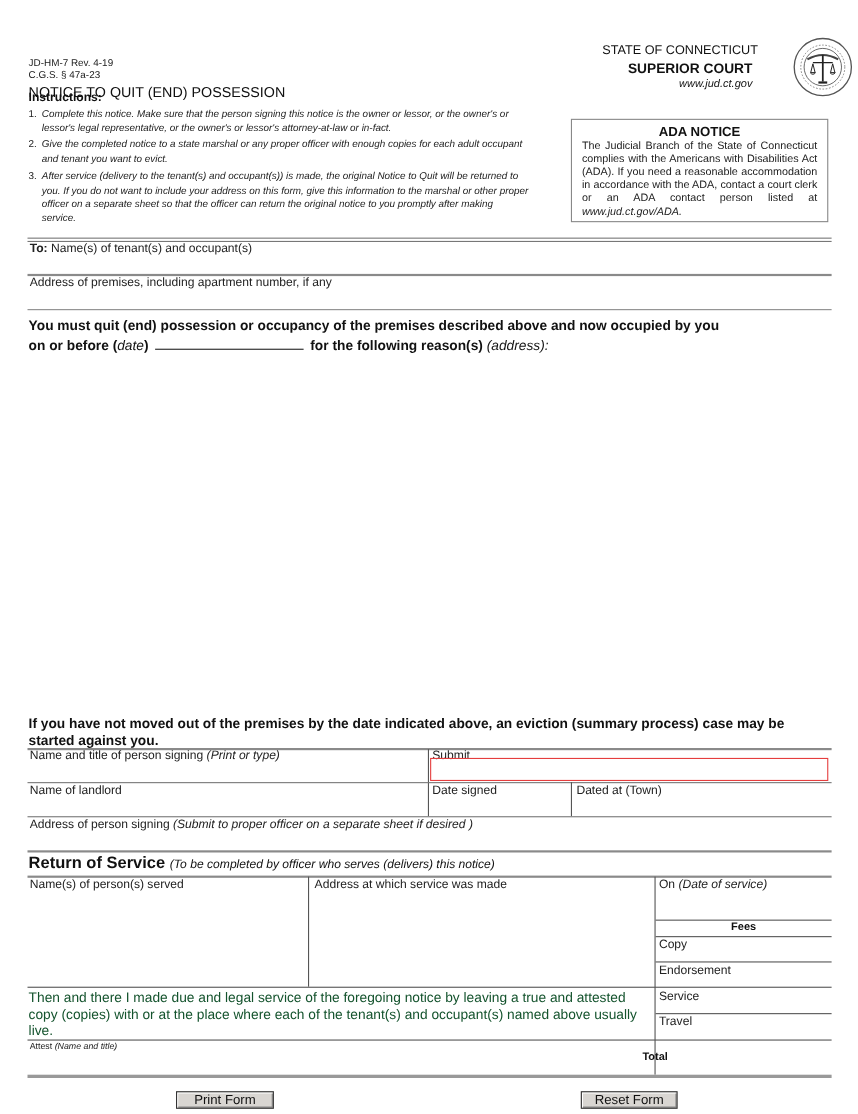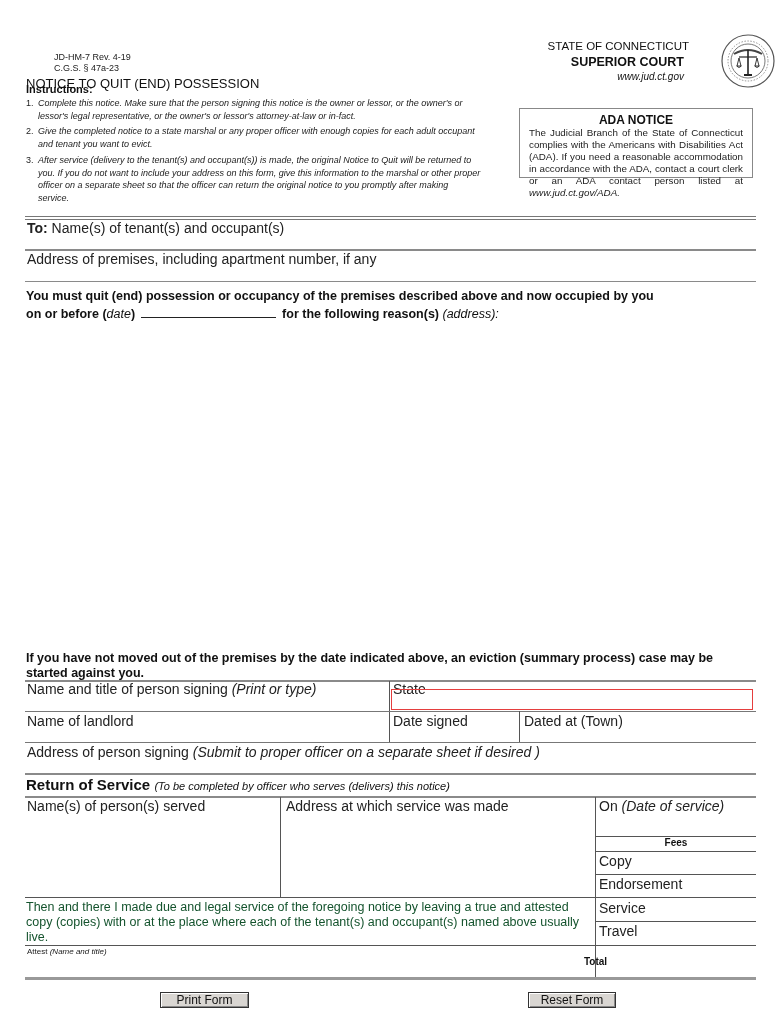--- a/index.html
+++ b/index.html
@@ -3,33 +3,33 @@
 <meta charset="utf-8">
 <style>
   html, body { margin: 0; padding: 0; background: #ffffff; }
   body { width: 780px; height: 1013px; position: relative; overflow: hidden;
          font-family: "Liberation Sans", sans-serif; color: #111; }
   .abs { position: absolute; }
   .hr { position: absolute; left: 25px; width: 731px; height: 0; border-top: 2px solid #8a8a8a; }
   .hr.thin { border-top: 1px solid #777; }
   .hr.dbl { border-top: 1px solid #777; height: 2px; border-bottom: 1px solid #777; }
   .vr { position: absolute; width: 0; border-left: 1px solid #555; }
-  .lbl { position: absolute; font-size: 14px; color: #222; white-space: nowrap; }
+  .lbl { position: absolute; font-size: 11px; color: #222; white-space: nowrap; }
   .lbl i { font-style: italic; }
   .title { left: 26px; top: 36px; font-size: 13px; font-weight: normal; margin-top: 40px; }
-  .meta { left: 26px; font-size: 9px; color: #222; margin-left: 28px; }
+  .meta { left: 26px; font-size: 9px; color: #222; }
   .instr-head { left: 26px; top: 83px; font-size: 11px; font-weight: bold; }
   .instr { left: 26px; width: 460px; font-size: 9px; font-style: italic; line-height: 12.5px; color: #222; }
   .instr .num { position: absolute; left: 0; font-style: normal; }
   .instr .txt { display: block; padding-left: 12px; }
   .state { right: 91px; top: 40px; font-size: 11.5px; text-align: right; }
   .court { right: 96px; top: 55px; font-size: 12.5px; font-weight: bold; text-align: right; }
   .web { right: 96px; top: 71px; font-size: 10px; font-style: italic; text-align: right; }
   .seal { left: 720px; top: 32px; width: 56px; height: 58px; }
-  .ada { left: 519px; top: 108px; width: 234px; height: 70px; border: 1px solid #888; box-sizing: border-box; padding: 5px 9px 0 9px; }
+  .ada { left: 519px; top: 108px; width: 234px; height: 94px; border: 1px solid #888; box-sizing: border-box; padding: 5px 9px 0 9px; }
   .ada-title { text-align: center; font-size: 12px; font-weight: bold; line-height: 13px; }
   .ada-body { font-size: 9.8px; line-height: 12px; text-align: justify; color: #222; }
   .ada-body i { font-style: italic; }
   .big { left: 26px; font-size: 12.5px; font-weight: bold; letter-spacing: 0; }
   .big i { font-weight: normal; font-style: italic; }
   .blank { display: inline-block; width: 135px; border-bottom: 1px solid #222; height: 11px; vertical-align: baseline; margin: 0 6px; }
   .sig-box { left: 391px; top: 689px; width: 362px; height: 21px; border: 1.5px solid #e53e3e; box-sizing: border-box; background: transparent; }
   .ros { left: 26px; top: 776px; font-size: 15px; font-weight: bold; }
   .ros i { font-size: 11px; font-weight: normal; font-style: italic; }
   .then { left: 26px; top: 900px; width: 560px; font-size: 12.5px; line-height: 15px; color: #14532d; }
@@ -96,21 +96,21 @@
 <div class="abs big" style="top:289px">You must quit (end) possession or occupancy of the premises described above and now occupied by you</div>
 <div class="abs big" style="top:306px"><span>on or before (</span><i style="font-weight:normal">date</i><span>)</span><span class="blank"></span><span>for the following reason(s) </span><i>(address):</i></div>
 <textarea class="field" style="left: 26px; top: 325px; width: 728px; height: 318px; resize: none;"></textarea>
 
 <div class="abs big" style="top:651px; width:700px; line-height:14.5px">If you have not moved out of the premises by the date indicated above, an eviction (summary process) case may be started against you.</div>
 
 <div class="hr" style="top:680px"></div>
 <div class="lbl" style="left:27px; top:681px"><span>Name and title of person signing </span><i>(Print or type)</i></div>
 <input class="field" style="left: 26px; top: 692px; width: 360px; height: 18px;">
 <div class="vr" style="left:389px; top:681px; height:61px"></div>
-<div class="lbl" style="left:393px; top:681px">State</div>
+<div class="lbl" style="left:393px; top:681px">Submit</div>
 <input class="abs sig-box" style="">
 <div class="hr thin" style="top:711px"></div>
 <div class="lbl" style="left:27px; top:713px">Name of landlord</div>
 <input class="field" style="left: 26px; top: 724px; width: 360px; height: 17px;">
 <div class="lbl" style="left:393px; top:713px">Date signed</div>
 <input class="field" style="left: 392px; top: 724px; width: 124px; height: 17px;">
 <div class="vr" style="left:519px; top:711px; height:31px"></div>
 <div class="lbl" style="left:524px; top:713px">Dated at (Town)</div>
 <input class="field" style="left: 522px; top: 724px; width: 232px; height: 17px;">
 <div class="hr thin" style="top:742px"></div>

